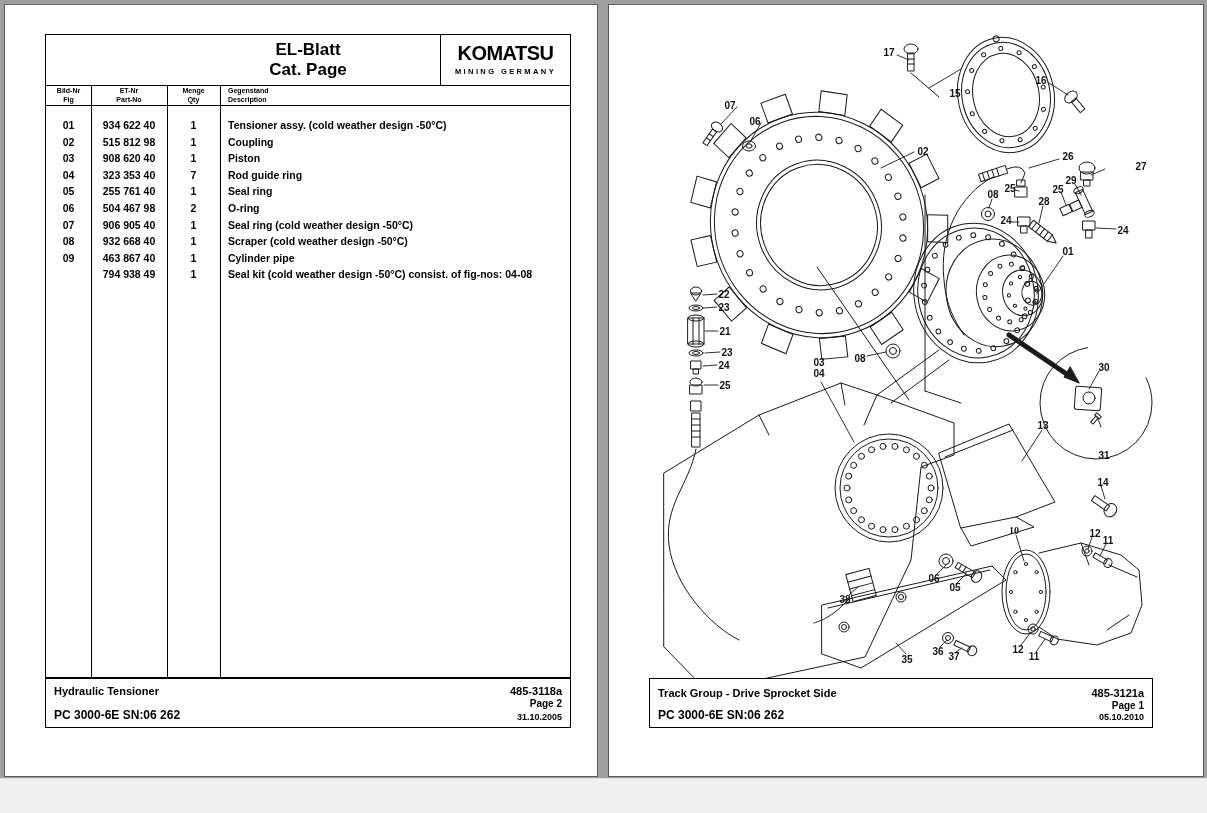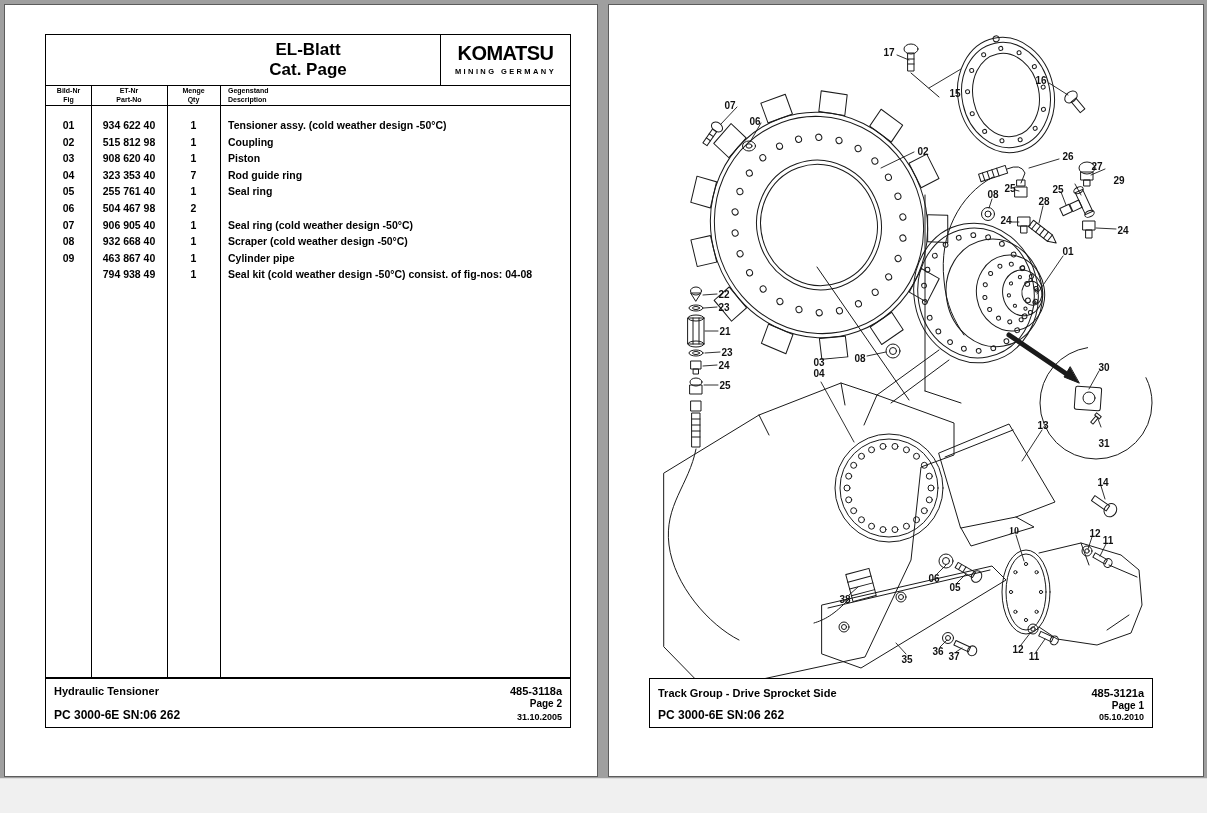--- a/index.html
+++ b/index.html
@@ -128,20 +128,21 @@
           <div class="c c-fig">05</div>
           <div class="c c-part">255 761 40</div>
           <div class="c c-qty">1</div>
           <div class="c c-desc">Seal ring</div>
         </div>
 
         <div class="t-row">
           <div class="c c-fig">06</div>
           <div class="c c-part">504 467 98</div>
           <div class="c c-qty">2</div>
+          <div class="c c-desc">O-ring</div>
         </div>
 
         <div class="t-row">
           <div class="c c-fig">07</div>
           <div class="c c-part">906 905 40</div>
           <div class="c c-qty">1</div>
           <div class="c c-desc">Seal ring  (cold weather design -50°C)</div>
         </div>
 
         <div class="t-row">
@@ -594,40 +595,40 @@
   </svg>
 
   <div id="callout-layer" style="position:absolute;left:0;top:0;width:596px;height:773px;">
       <div class="callout" style="left: 280px; top: 47px;">17</div>
       <div class="callout" style="left: 312px; top: 88px; margin-left: 34px;">15</div>
       <div class="callout" style="left: 432px; top: 75px;">16</div>
       <div class="callout" style="left: 121px; top: 100px;">07</div>
       <div class="callout" style="left: 146px; top: 116px;">06</div>
       <div class="callout" style="left: 314px; top: 146px;">02</div>
       <div class="callout" style="left: 459px; top: 151px;">26</div>
-      <div class="callout" style="left: 488px; top: 161px;">27</div>
-      <div class="callout" style="left: 462px; top: 175px; margin-left: 48px;">29</div>
+      <div class="callout" style="left: 532px; top: 161px;">27</div>
+      <div class="callout" style="left: 462px; top: 175px;">29</div>
       <div class="callout" style="left: 401px; top: 183px;">25</div>
       <div class="callout" style="left: 449px; top: 184px;">25</div>
       <div class="callout" style="left: 384px; top: 189px;">08</div>
       <div class="callout" style="left: 435px; top: 196px;">28</div>
       <div class="callout" style="left: 397px; top: 215px;">24</div>
       <div class="callout" style="left: 514px; top: 225px;">24</div>
       <div class="callout" style="left: 459px; top: 246px;">01</div>
       <div class="callout" style="left: 115px; top: 289px;">22</div>
       <div class="callout" style="left: 115px; top: 302px;">23</div>
       <div class="callout" style="left: 116px; top: 326px;">21</div>
       <div class="callout" style="left: 118px; top: 347px;">23</div>
       <div class="callout" style="left: 115px; top: 360px;">24</div>
       <div class="callout" style="left: 116px; top: 380px;">25</div>
       <div class="callout" style="left: 210px; top: 357px;">03</div>
       <div class="callout" style="left: 210px; top: 368px;">04</div>
       <div class="callout" style="left: 251px; top: 353px;">08</div>
       <div class="callout" style="left: 495px; top: 362px;">30</div>
-      <div class="callout" style="left: 495px; top: 438px;">31</div>
+      <div class="callout" style="left: 495px; top: 450px;">31</div>
       <div class="callout" style="left: 434px; top: 420px;">13</div>
       <div class="callout" style="left: 494px; top: 477px;">14</div>
       <div class="callout" style="left: 405px; top: 525px; font-family: Liberation Serif, serif;">10</div>
       <div class="callout" style="left: 486px; top: 528px;">12</div>
       <div class="callout" style="left: 499px; top: 535px;">11</div>
       <div class="callout" style="left: 325px; top: 573px;">06</div>
       <div class="callout" style="left: 346px; top: 582px;">05</div>
       <div class="callout" style="left: 236px; top: 594px;">38</div>
       <div class="callout" style="left: 298px; top: 654px;">35</div>
       <div class="callout" style="left: 329px; top: 646px;">36</div>

